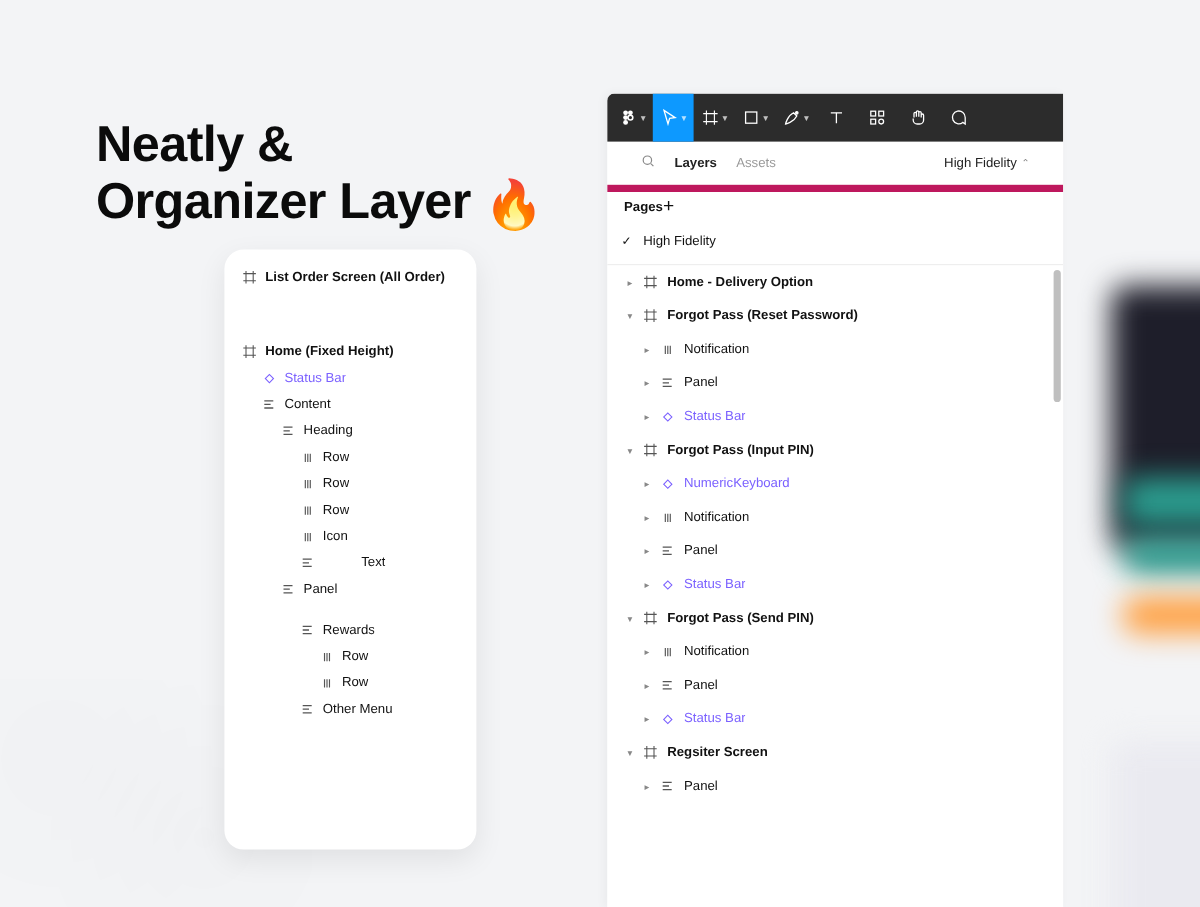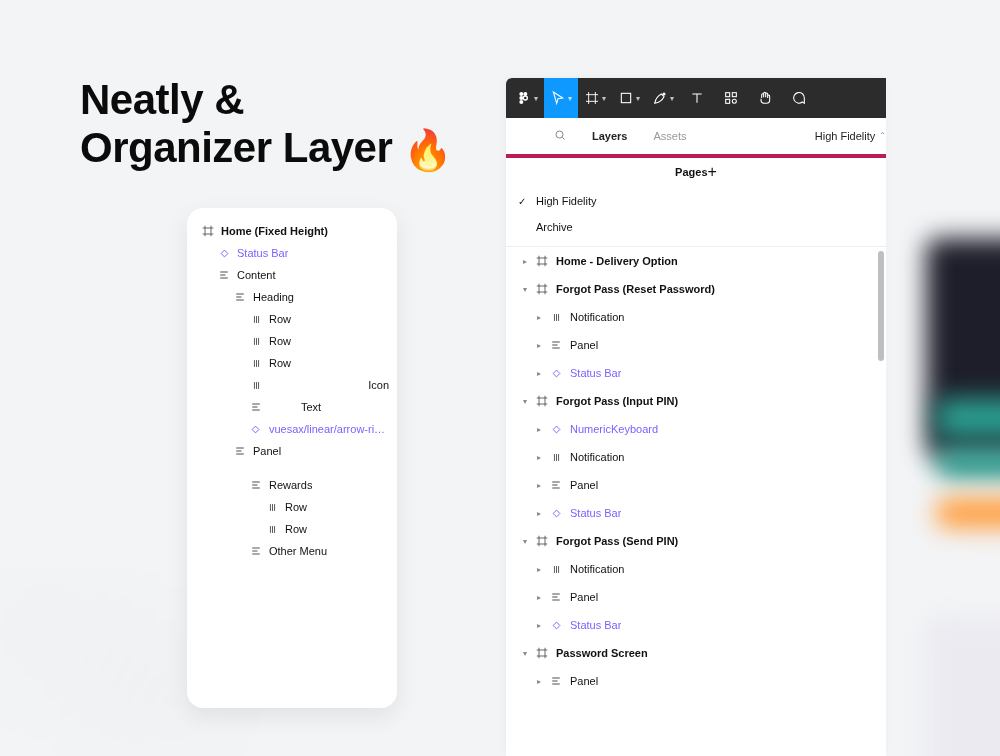--- a/index.html
+++ b/index.html
@@ -1,21 +1,21 @@
 <!DOCTYPE html>
 <html><head>
 <meta charset="utf-8">
 <style>
   * { box-sizing: border-box; margin: 0; padding: 0; }
   html, body { width: 1000px; height: 756px; font-family: -apple-system, BlinkMacSystemFont, "Segoe UI", Helvetica, Arial, sans-serif; background:#F3F4F6; overflow:hidden; position:relative;}
   body { color:#111; }
 
   
   .hero {
-    position:absolute; left:80px; top:76px;
+    position:absolute; left:80px; top:96px;
     font-weight:800; font-size:42px; line-height:1.15; letter-spacing:-0.5px; color:#0b0b0b;
   }
   .hero .emoji { font-size:40px; vertical-align:-2px; }
 
   
   .mini-panel {
     position:absolute; left:187px; top:208px; width:210px; height:500px;
     background:#fff; border-radius:16px; box-shadow:0 8px 24px rgba(0,0,0,0.08);
     padding:12px 8px; overflow:hidden;
     font-size:11px;
@@ -41,31 +41,31 @@
   .tool {
     height:40px; min-width:34px; display:flex; align-items:center; justify-content:center; color:#fff; cursor:pointer;
     padding:0 6px; position:relative;
   }
   .tool.active { background:#0d99ff; }
   .tool svg { width:16px; height:16px; }
   .caret-down { font-size:8px; margin-left:2px; color:rgba(255,255,255,0.7);}
   .tool .caret-down { color:rgba(255,255,255,0.7);}
 
   .tabs {
-    height:36px; display:flex; align-items:center; padding:0 0; gap:26px; color:#222; font-size:11px; border-bottom:1px solid rgba(0,0,0,0);margin-left:48px;
+    height:36px; display:flex; align-items:center; padding:0 28px; gap:16px; color:#222; font-size:11px; border-bottom:1px solid rgba(0,0,0,0);
   }
   .tabs .search svg { width:12px; height:12px; stroke:#888; }
   .tabs .tab { font-weight:600; cursor:pointer; }
   .tabs .tab.inactive { font-weight:400; color:#999; }
   .tabs .spacer { flex:1; }
   .tabs .dropdown { font-size:11px; color:#222; display:flex; align-items:center; gap:4px; cursor:pointer;}
   .tabs .dropdown .chev { font-size:8px; color:#888; }
 
   .section-head {
-    height:32px; display:flex; align-items:center; padding:0 14px; justify-content:center; font-size:11px; font-weight:700; border-top:4px solid #be185d;
+    height:32px; display:flex; align-items:center; padding:0 14px; justify-content:flex-start; font-size:11px; font-weight:700; border-top:6px solid #be185d;
   }
   .add { font-size:16px; font-weight:400; cursor:pointer; }
   .pages {
     padding:2px 0 6px 0;
   }
   .page-item {
     height:26px; display:flex; align-items:center; padding-left:30px; font-size:11px; position:relative; cursor:pointer;
   }
   .page-item.selected::before {
     content:"✓"; position:absolute; left:12px; font-size:10px;
@@ -124,20 +124,31 @@
 <div class="mini-panel" id="mini-panel">
     <div class="row" style="padding-left: 6px;">
       <span class="ico">
         <svg class="icon-frame" viewBox="0 0 16 16" fill="none" stroke="#555" stroke-width="1.2">
           <line x1="4" y1="1" x2="4" y2="15"></line>
           <line x1="12" y1="1" x2="12" y2="15"></line>
           <line x1="1" y1="4" x2="15" y2="4"></line>
           <line x1="1" y1="12" x2="15" y2="12"></line>
         </svg>
       </span>
+      <span class="lbl bold">List Order Screen (All Order)</span>
+    </div>
+    <div class="row" style="padding-left: 6px; margin-top: 40px;">
+      <span class="ico">
+        <svg class="icon-frame" viewBox="0 0 16 16" fill="none" stroke="#555" stroke-width="1.2">
+          <line x1="4" y1="1" x2="4" y2="15"></line>
+          <line x1="12" y1="1" x2="12" y2="15"></line>
+          <line x1="1" y1="4" x2="15" y2="4"></line>
+          <line x1="1" y1="12" x2="15" y2="12"></line>
+        </svg>
+      </span>
       <span class="lbl bold">Home (Fixed Height)</span>
     </div>
     <div class="row" style="padding-left: 22px;">
       <span class="ico">
         <svg class="icon-diamond" viewBox="0 0 16 16" fill="none" stroke="#7B61FF" stroke-width="1.3">
           <rect x="4.5" y="4.5" width="7" height="7" transform="rotate(45 8 8)"></rect>
         </svg>
       </span>
       <span class="lbl purple">Status Bar</span>
     </div>
@@ -184,47 +195,39 @@
     <div class="row" style="padding-left: 54px;">
       <span class="ico">
         <svg class="icon-bars" viewBox="0 0 16 16" fill="none" stroke="#555" stroke-width="1.4">
           <line x1="5" y1="3" x2="5" y2="13"></line>
           <line x1="8" y1="3" x2="8" y2="13"></line>
           <line x1="11" y1="3" x2="11" y2="13"></line>
         </svg>
       </span>
       <span class="lbl">Row</span>
     </div>
-    <div class="row" style="padding-left: 54px; justify-content: space-between;">
+    <div class="row" style="padding-left: 54px;">
       <span class="ico">
         <svg class="icon-bars" viewBox="0 0 16 16" fill="none" stroke="#555" stroke-width="1.4">
           <line x1="5" y1="3" x2="5" y2="13"></line>
           <line x1="8" y1="3" x2="8" y2="13"></line>
           <line x1="11" y1="3" x2="11" y2="13"></line>
         </svg>
       </span>
       <span class="lbl">Icon</span>
     </div>
     <div class="row" style="padding-left: 54px; gap: 32px;">
       <span class="ico">
         <svg class="icon-autolayout" viewBox="0 0 16 16" fill="none" stroke="#555" stroke-width="1.4">
           <line x1="3" y1="4" x2="13" y2="4"></line>
           <line x1="3" y1="8" x2="10" y2="8"></line>
           <line x1="3" y1="12" x2="13" y2="12"></line>
         </svg>
       </span>
       <span class="lbl">Text</span>
-    </div>
-    <div class="row" style="padding-left: 54px;">
-      <span class="ico">
-        <svg class="icon-diamond" viewBox="0 0 16 16" fill="none" stroke="#7B61FF" stroke-width="1.3">
-          <rect x="4.5" y="4.5" width="7" height="7" transform="rotate(45 8 8)"></rect>
-        </svg>
-      </span>
-      <span class="lbl purple">vuesax/linear/arrow-right</span>
     </div>
     <div class="row" style="padding-left: 38px;">
       <span class="ico">
         <svg class="icon-autolayout" viewBox="0 0 16 16" fill="none" stroke="#555" stroke-width="1.4">
           <line x1="3" y1="4" x2="13" y2="4"></line>
           <line x1="3" y1="8" x2="10" y2="8"></line>
           <line x1="3" y1="12" x2="13" y2="12"></line>
         </svg>
       </span>
       <span class="lbl">Panel</span>
@@ -355,23 +358,20 @@
   </div>
 
   <div class="section-head">
     <span>Pages</span>
     <span class="add">+</span>
   </div>
   <div class="pages" id="pages">
       <div class="page-item selected">
         <span>High Fidelity</span>
       </div>
-      <div class="page-item">
-        <span>Archive</span>
-      </div>
     </div>
 
   <div class="layers">
     <div class="layers-inner" id="layers">
         <div class="layer-row">
           <span class="tri">▸</span>
           <span class="type-ico">
             <svg class="icon-frame" viewBox="0 0 16 16" fill="none" stroke="#555" stroke-width="1.2">
               <line x1="4" y1="1" x2="4" y2="15"></line>
               <line x1="12" y1="1" x2="12" y2="15"></line>
@@ -522,21 +522,21 @@
         <div class="layer-row">
           <span class="tri">▾</span>
           <span class="type-ico">
             <svg class="icon-frame" viewBox="0 0 16 16" fill="none" stroke="#555" stroke-width="1.2">
               <line x1="4" y1="1" x2="4" y2="15"></line>
               <line x1="12" y1="1" x2="12" y2="15"></line>
               <line x1="1" y1="4" x2="15" y2="4"></line>
               <line x1="1" y1="12" x2="15" y2="12"></line>
             </svg>
           </span>
-          <span class="name bold">Password Screen</span>
+          <span class="name bold">Regsiter Screen</span>
         </div>
         <div class="layer-row indent">
           <span class="tri">▸</span>
           <span class="type-ico">
             <svg class="icon-autolayout" viewBox="0 0 16 16" fill="none" stroke="#555" stroke-width="1.4">
               <line x1="3" y1="4" x2="13" y2="4"></line>
               <line x1="3" y1="8" x2="10" y2="8"></line>
               <line x1="3" y1="12" x2="13" y2="12"></line>
             </svg>
           </span>

